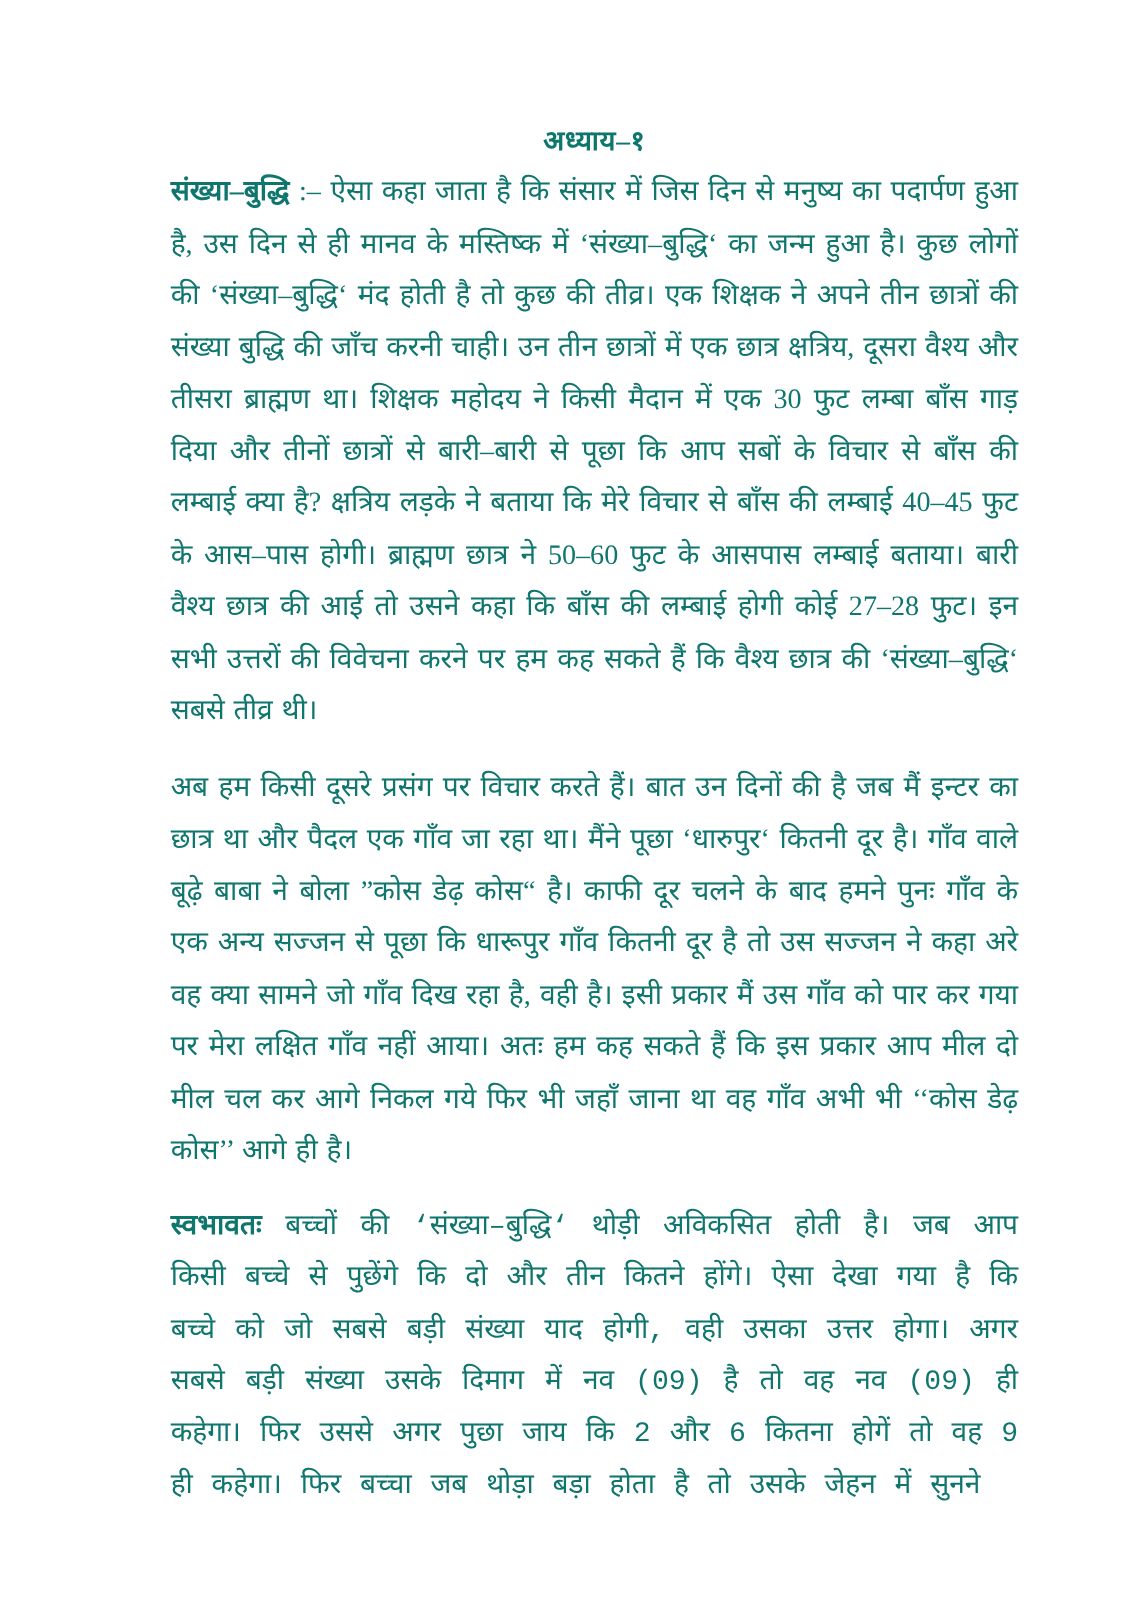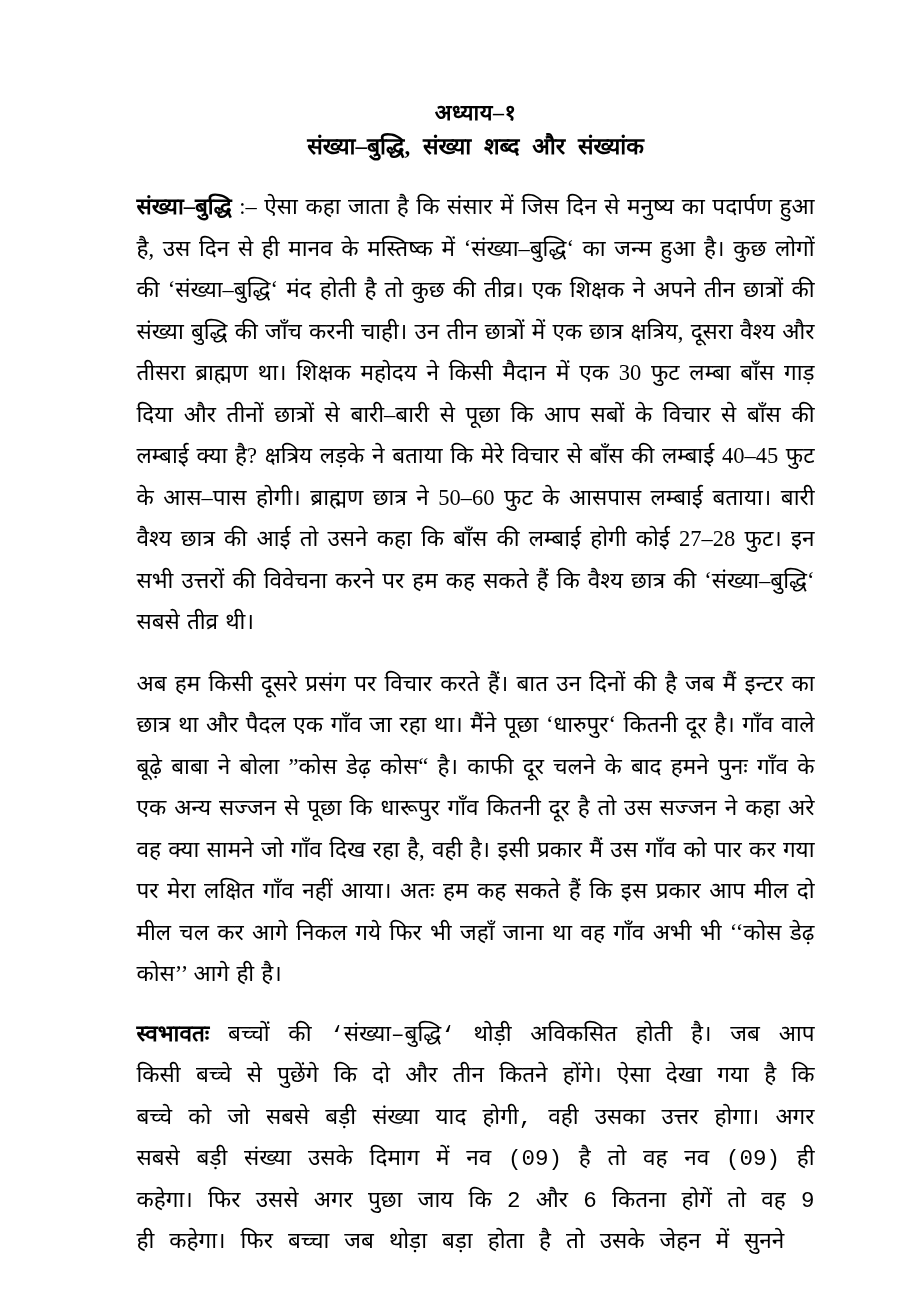--- a/index.html
+++ b/index.html
@@ -11,21 +11,21 @@
   .page {
     position: relative;
     width: 848px;
     height: 1297px;
     background: #ffffff;
     margin: 0 auto;
     box-sizing: border-box;
     padding: 0;
     overflow: hidden;
     font-family: "Liberation Serif", "DejaVu Serif", serif;
-    color: #000000;
+    color: #0f766e;
   }
   .content {
     position: absolute;
     left: 112px;
     top: 100px;
     width: 678px;
   }
   .chapter-label {
     text-align: center;
     font-size: 22px;
@@ -64,21 +64,20 @@
   }
 </style>
 </head>
 <body>
 
 <div class="page">
   <div class="content">
 
     <div class="chapter-label">अध्याय–१</div>
 
-    <div class="chapter-title">संख्या–बुद्धि, संख्या शब्द और संख्यांक</div>
 
     <p class="body-para"><span class="run-in">संख्या–बुद्धि</span><span class="lead-sep"> :– </span><span>ऐसा कहा जाता है कि संसार में जिस दिन से मनुष्य का पदार्पण हुआ है, उस दिन से ही मानव के मस्तिष्क में ‘संख्या–बुद्धि‘ का जन्म हुआ है। कुछ लोगों की ‘संख्या–बुद्धि‘ मंद होती है तो कुछ की तीव्र। एक शिक्षक ने अपने तीन छात्रों की संख्या बुद्धि की जाँच करनी चाही। उन तीन छात्रों में एक छात्र क्षत्रिय, दूसरा वैश्य और तीसरा ब्राह्मण था। शिक्षक महोदय ने किसी मैदान में एक 30 फुट लम्बा बाँस गाड़ दिया और तीनों छात्रों से बारी–बारी से पूछा कि आप सबों के विचार से बाँस की लम्बाई क्या है? क्षत्रिय लड़के ने बताया कि मेरे विचार से बाँस की लम्बाई 40–45 फुट के आस–पास होगी। ब्राह्मण छात्र ने 50–60 फुट के आसपास लम्बाई बताया। बारी वैश्य छात्र की आई तो उसने कहा कि बाँस की लम्बाई होगी कोई 27–28 फुट। इन सभी उत्तरों की विवेचना करने पर हम कह सकते हैं कि वैश्य छात्र की ‘संख्या–बुद्धि‘ सबसे तीव्र थी।</span></p>
 
     <p class="body-para"><span>अब हम किसी दूसरे प्रसंग पर विचार करते हैं। बात उन दिनों की है जब मैं इन्टर का छात्र था और पैदल एक गाँव जा रहा था। मैंने पूछा ‘धारुपुर‘ कितनी दूर है। गाँव वाले बूढ़े बाबा ने बोला ”कोस डेढ़ कोस“ है। काफी दूर चलने के बाद हमने पुनः गाँव के एक अन्य सज्जन से पूछा कि धारूपुर गाँव कितनी दूर है तो उस सज्जन ने कहा अरे वह क्या सामने जो गाँव दिख रहा है, वही है। इसी प्रकार मैं उस गाँव को पार कर गया पर मेरा लक्षित गाँव नहीं आया। अतः हम कह सकते हैं कि इस प्रकार आप मील दो मील चल कर आगे निकल गये फिर भी जहाँ जाना था वह गाँव अभी भी ‘‘कोस डेढ़ कोस’’ आगे ही है।</span></p>
 
     <p class="body-para"><span class="run-in">स्वभावतः</span><span class="lead-sep"> </span><span>बच्चों की ‘संख्या–बुद्धि‘ थोड़ी अविकसित होती है। जब आप किसी बच्चे से पुछेंगे कि दो और तीन कितने होंगे। ऐसा देखा गया है कि बच्चे को जो सबसे बड़ी संख्या याद होगी, वही उसका उत्तर होगा। अगर सबसे बड़ी संख्या उसके दिमाग में नव (09) है तो वह नव (09) ही कहेगा। फिर उससे अगर पुछा जाय कि 2 और 6 कितना होगें तो वह 9 ही कहेगा। फिर बच्चा जब थोड़ा बड़ा होता है तो उसके जेहन में सुनने</span></p>
 
   </div>
 </div>
 

